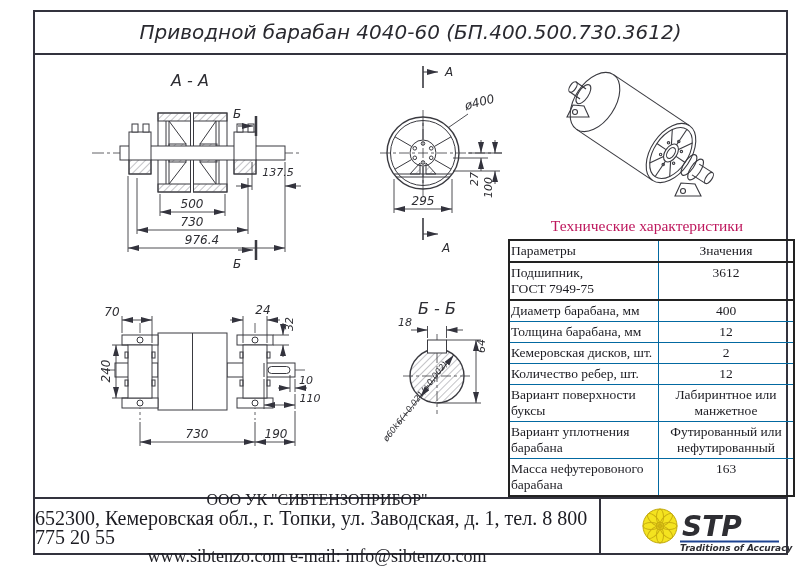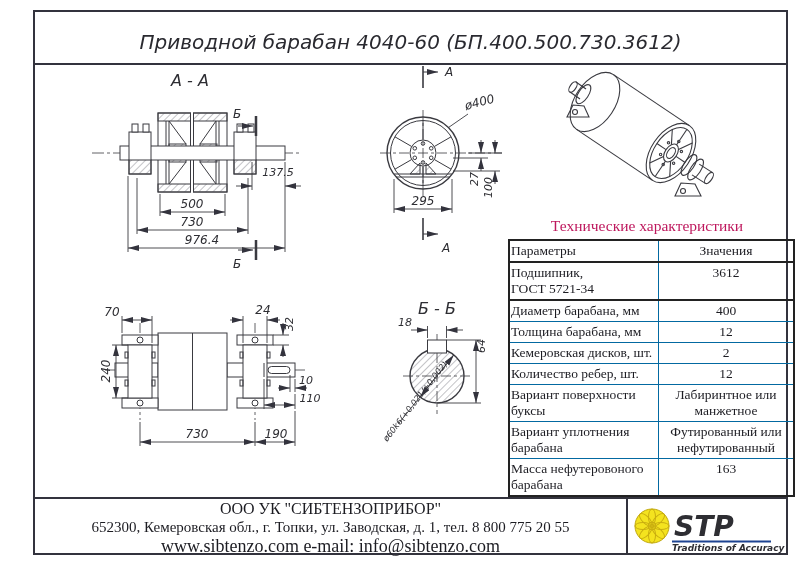--- a/index.html
+++ b/index.html
@@ -1,20 +1,20 @@
 <!DOCTYPE html>
 <html><head>
 <meta charset="utf-8">
 <style>
   html,body{margin:0;padding:0;background:#fff;}
   .page{position:relative;width:800px;height:566px;background:#fff;overflow:hidden;
         font-family:"Liberation Serif", serif;color:#1c1c22;}
   .sheet{position:absolute;left:33px;top:10px;width:755px;height:545px;
          border:2px solid #33333d;box-sizing:border-box;}
-  .title-row{position:absolute;left:35px;top:20px;width:751px;height:43px;
+  .title-row{position:absolute;left:35px;top:10px;width:751px;height:43px;
          border-bottom:2px solid #33333d;display:flex;align-items:center;justify-content:center;}
   .sheet-title{font-family:"DejaVu Sans", sans-serif;font-style:italic;font-size:20px;color:#2a2a30;}
   .abs{position:absolute;}
   svg{overflow:visible;}
   svg text{font-family:"DejaVu Sans", sans-serif;font-style:italic;fill:#2e2e33;}
   .view-label{font-size:16px;}
   .dim{font-size:12px;}
   .dim-s{font-size:11px;}
   .dim-xs{font-size:8.5px;}
   
@@ -25,23 +25,23 @@
   table.specs td{border:1px solid #0369a1;padding:2px 1px;vertical-align:top;}
   table.specs td.param{width:146px;text-align:left;white-space:pre-line;}
   table.specs td.value{width:132px;text-align:center;}
   table.specs tr.hdr td{border-bottom:2px solid #222;}
   table.specs tr.thick td{border-bottom:2px solid #222;}
   
   .footer{position:absolute;left:35px;top:497px;width:751px;height:56px;
          border-top:2px solid #33333d;display:flex;}
   .footer-left{flex:1;display:flex;flex-direction:column;align-items:center;justify-content:center;}
   .footer-company{font-size:16px;line-height:19px;}
-  .footer-address{font-size:15px;line-height:19px;}
+  .footer-address{font-size:20px;line-height:19px;}
   .footer-contacts{font-size:18px;line-height:18px;}
-  .footer-logo{width:158px;border-left:2px solid #33333d;display:flex;align-items:center;justify-content:flex-start;}
+  .footer-logo{width:158px;border-left:2px solid #33333d;display:flex;align-items:center;justify-content:flex-end;padding-left:27px;}
 </style>
 </head>
 <body>
 
 <div class="page">
 
   <svg width="0" height="0" style="position:absolute">
     <defs>
       <marker id="arr" markerUnits="userSpaceOnUse" markerWidth="12" markerHeight="8" refX="11" refY="3" orient="auto-start-reverse">
         <path d="M0,0 L11,3 L0,6 Z" fill="#33333d"></path>
@@ -361,21 +361,21 @@
 
   <div class="specs-title">Технические характеристики</div>
   <table class="specs">
     <tbody>
       <tr class="hdr">
         <td class="param">Параметры</td>
         <td class="value">Значения</td>
       </tr>
       <tr class="thick">
         <td class="param">Подшипник,
-ГОСТ 5721-34</td>
+ГОСТ 7949-75</td>
         <td class="value">3612</td>
       </tr>
       <tr>
         <td class="param">Диаметр барабана, мм</td>
         <td class="value">400</td>
       </tr>
       <tr>
         <td class="param">Толщина барабана, мм</td>
         <td class="value">12</td>
       </tr>

